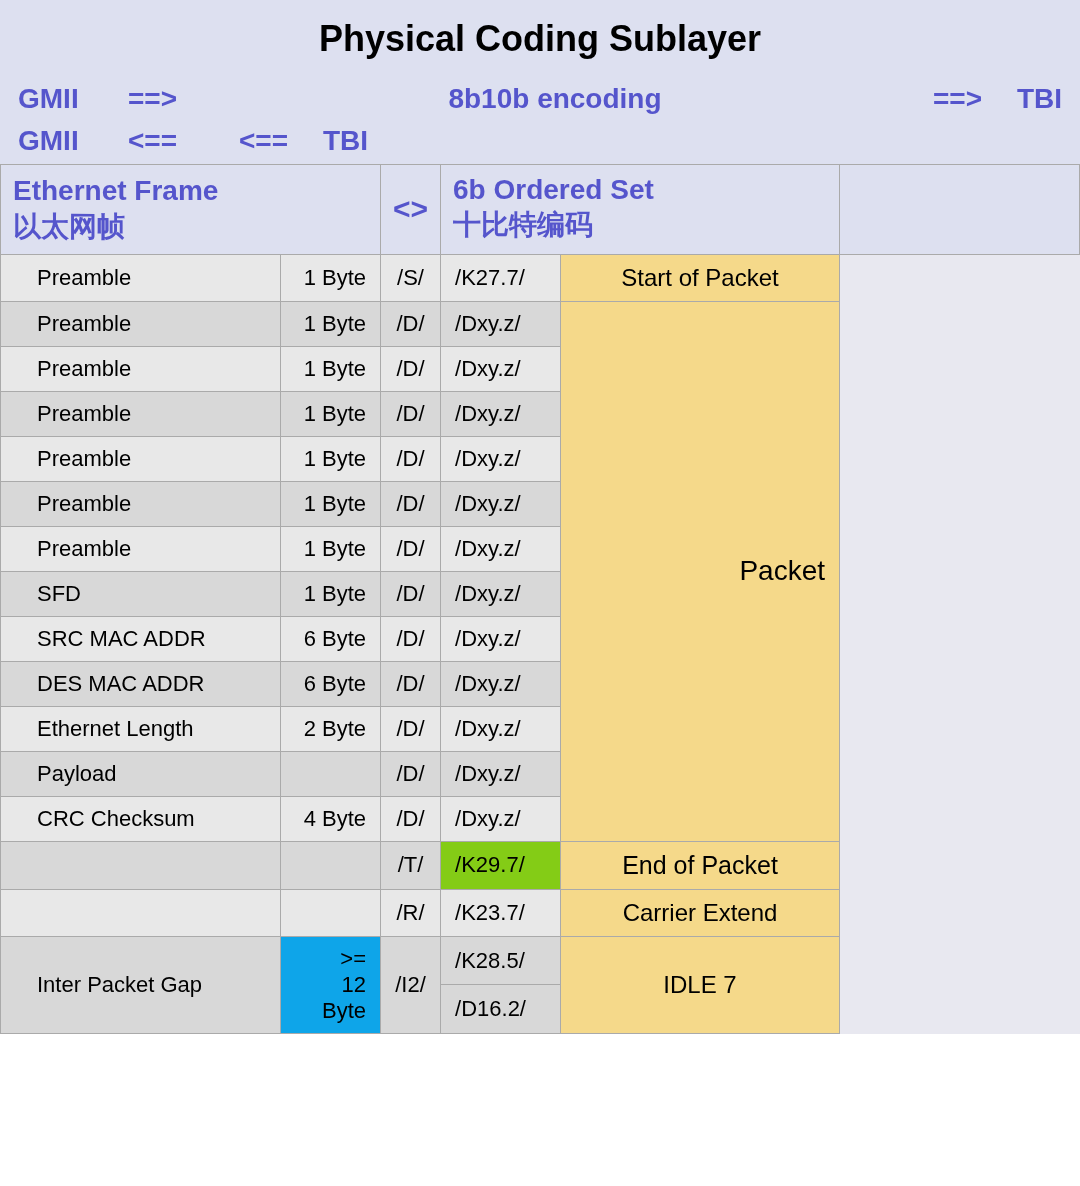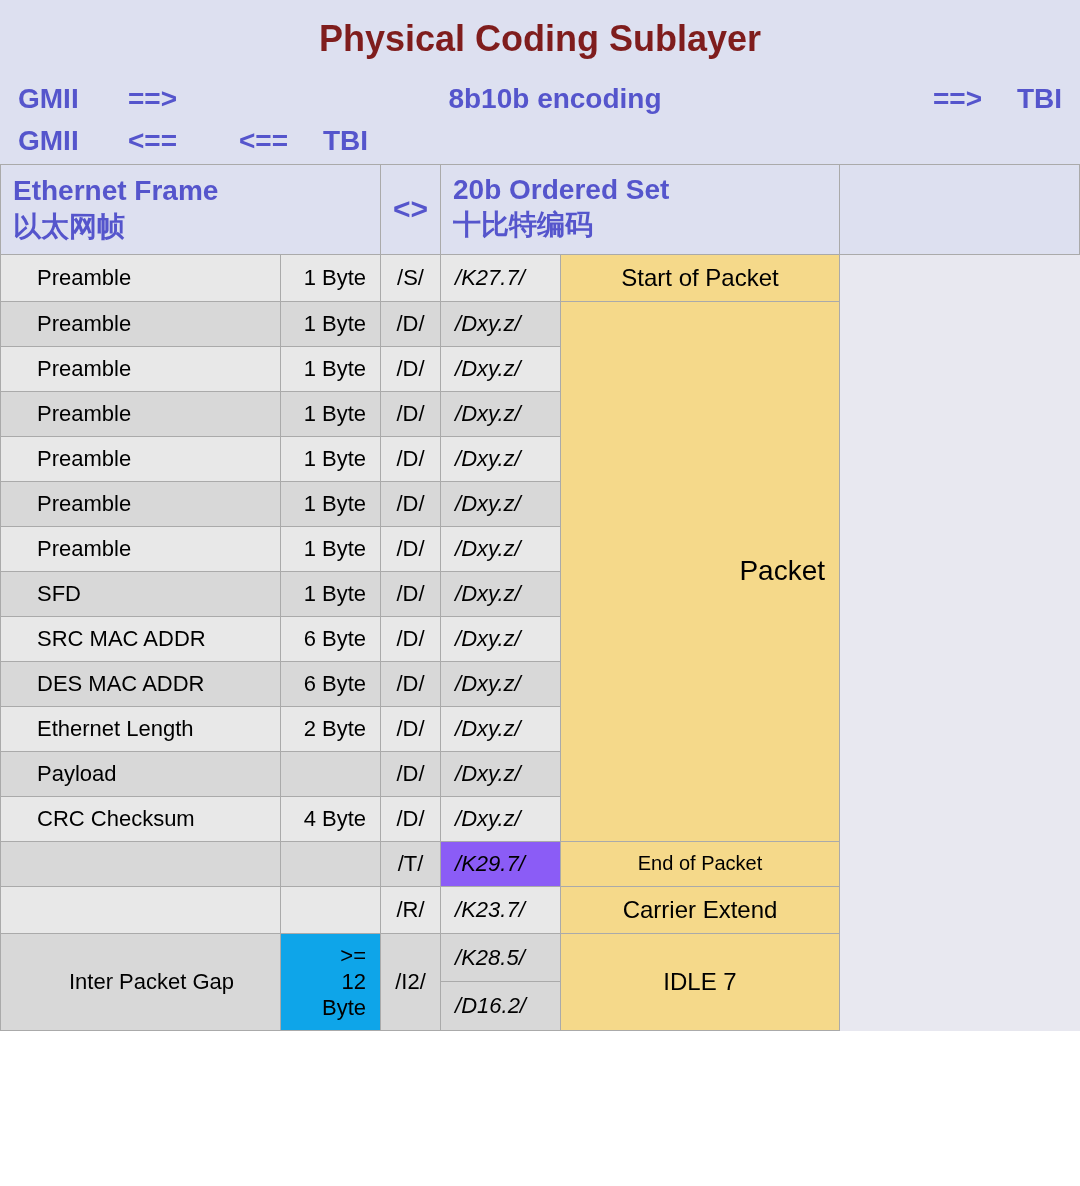--- a/index.html
+++ b/index.html
@@ -14,21 +14,21 @@
       padding: 0;
     }
     .title-bar {
       background: #dde0f0;
       text-align: center;
       padding: 18px 0 14px 0;
     }
     .title-bar .main-title {
       font-size: 36px;
       font-weight: bold;
-      color: #7f1d1d;
+      color: #000000;
     }
     .gmii-rows {
       background: #dde0f0;
       padding: 4px 18px 2px 18px;
     }
     .gmii-row {
       display: flex;
       align-items: center;
       font-size: 28px;
       font-weight: bold;
@@ -68,31 +68,31 @@
     
     td {
       border: 1px solid #aaa;
       padding: 9px 14px;
       font-size: 22px;
       vertical-align: middle;
     }
     .col-name { width: 280px; background: #e8e8e8; padding-left: 36px; }
     .col-size { width: 100px; background: #e8e8e8; text-align: right; margin-left: 11px; }
     .col-code1 { width: 60px; background: #e8e8e8; text-align: center; }
-    .col-code2 { width: 120px; background: #e8e8e8; font-style: italic; }
+    .col-code2 { width: 120px; background: #e8e8e8; }
     .col-desc { background: #f5d98a; text-align: center; font-size: 24px; }
 
     .row-alt .col-name,
     .row-alt .col-size,
     .row-alt .col-code1,
     .row-alt .col-code2 { background: #d8d8d8; }
 
     .start-of-packet { background: #f5d98a; font-size: 24px; text-align: center; }
     .packet-cell { background: #f5d98a; font-size: 28px; text-align: right; vertical-align: middle; }
-    .end-of-packet { background: #f5d98a; font-size: 20px; text-align: center; }
+    .end-of-packet { background: #f5d98a; font-size: 25px; text-align: center; }
   </style>
 </head>
 <body>
 
 <div class="outer">
 
   <div class="title-bar">
     <div class="main-title">Physical Coding Sublayer</div>
   </div>
 
@@ -115,21 +115,21 @@
   <table>
 
     <tbody>
         <tr class="header-row">
       <td class="header-eth" colspan="2">
         <div>Ethernet Frame</div>
         <div>以太网帧</div>
       </td>
       <td class="header-arrow">&lt;&gt;</td>
       <td colspan="2">
-        <div style="font-size:28px;font-weight:bold;color:#5555cc;">20b Ordered Set</div>
+        <div style="font-size:28px;font-weight:bold;color:#5555cc;">6b Ordered Set</div>
         <div style="font-size:28px;font-weight:bold;color:#5555cc;">十比特编码</div>
       </td>
       <td class="col-desc" style="background:#dde0f0;width:240px;"></td>
     </tr>
 
     <tr>
       <td class="col-name">Preamble</td>
       <td class="col-size">1 Byte</td>
       <td class="col-code1">/S/</td>
       <td class="col-code2">/K27.7/</td>
@@ -207,34 +207,34 @@
       <td class="col-name">CRC Checksum</td>
       <td class="col-size">4 Byte</td>
       <td class="col-code1">/D/</td>
       <td class="col-code2">/Dxy.z/</td>
     </tr>
 
     <tr class="row-alt">
       <td class="col-name" style="background:#d8d8d8;"></td>
       <td class="col-size" style="background:#d8d8d8;"></td>
       <td class="col-code1" style="background:#d8d8d8;">/T/</td>
-      <td class="col-code2" style="background:#8b5cf6;">/K29.7/</td>
+      <td class="col-code2" style="background:#84cc16;">/K29.7/</td>
       <td class="end-of-packet">End of Packet</td>
     </tr>
 
     <tr>
       <td class="col-name"></td>
       <td class="col-size"></td>
       <td class="col-code1">/R/</td>
       <td class="col-code2">/K23.7/</td>
       <td class="col-desc">Carrier Extend</td>
     </tr>
 
     <tr class="row-alt">
-      <td class="col-name" style="background:#d8d8d8;text-align:center;" rowspan="2">Inter Packet Gap</td>
+      <td class="col-name" style="background:#d8d8d8;" rowspan="2">Inter Packet Gap</td>
       <td class="col-size" style="background:#0ea5e9; text-align:right; vertical-align:middle;padding-left:32px;" rowspan="2">
         <div style="white-space:pre-line;">&gt;= 12 Byte</div>
       </td>
       <td class="col-code1" style="background:#d8d8d8;" rowspan="2">/I2/</td>
       <td class="col-code2" style="background:#d8d8d8;">/K28.5/</td>
       <td class="col-desc" rowspan="2">
         <span>IDLE 7</span>
       </td>
     </tr>
     <tr class="row-alt">

